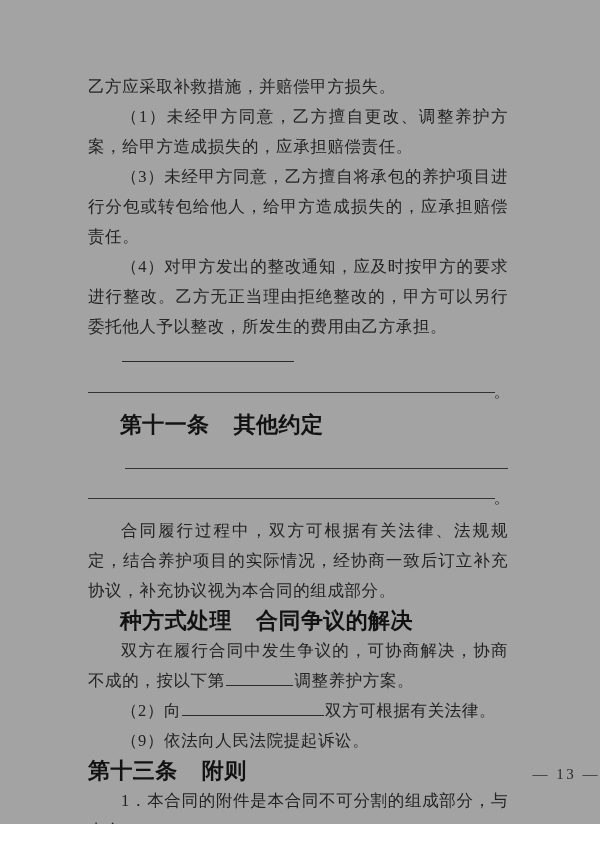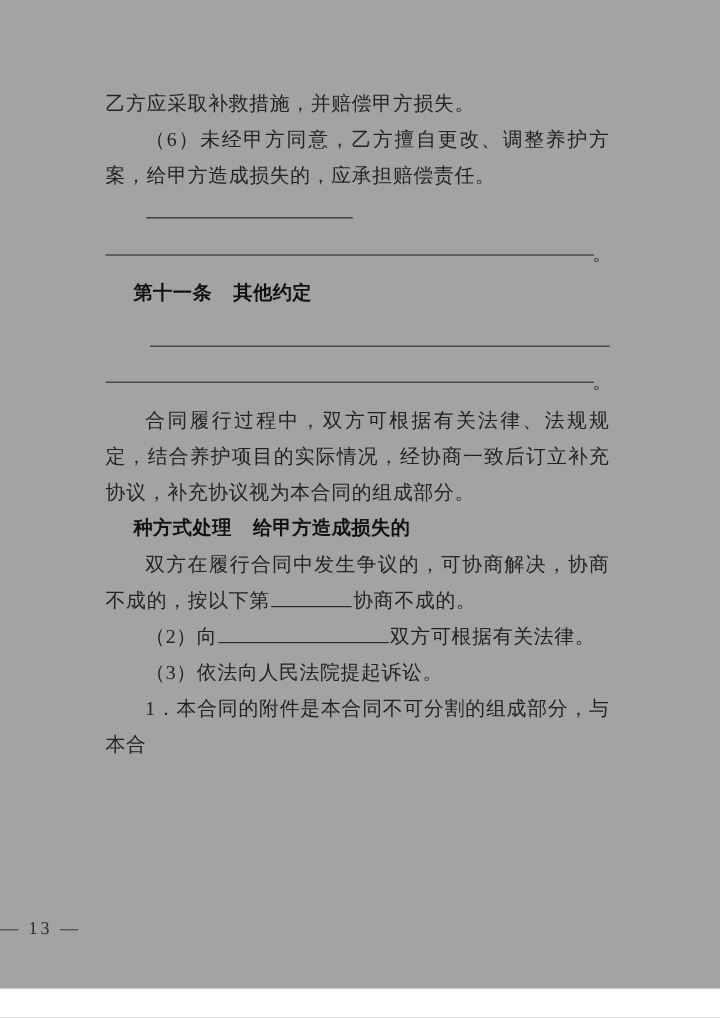--- a/index.html
+++ b/index.html
@@ -32,21 +32,21 @@
     letter-spacing: 0.6px;
     margin: 0;
     color: #232323;
   }
   .para.indent {
     text-indent: 2em;
   }
   .heading {
     font-family: Liberation Sans, sans-serif;
     font-weight: 700;
-    font-size: 16px;
+    font-size: 22px;
     line-height: 30px;
     letter-spacing: 0.4px;
     margin: 0;
     text-indent: 1.45em;
     color: #121212;
   }
   .heading.flush {
     text-indent: 0;
   }
   .heading .gap {
@@ -90,39 +90,41 @@
     font-size: 16.5px;
     line-height: 1;
     color: #232323;
   }
   .spacer-sm { height: 8px; }
   .pagenum {
     position: absolute;
     left: 0;
     right: 0;
     top: 766px;
-    text-align: left;
+    text-align: right;
     font-size: 15px;
     letter-spacing: 2.5px;
     color: #2b2b2b;
     font-family: "Liberation Serif", "DejaVu Serif", serif;
   }
 </style>
 </head>
 <body>
 
 <div class="page">
 
   <div class="col">
 
     <p class="para">乙方应采取补救措施，并赔偿甲方损失。</p>
 
-    <p class="para indent">（6）未经甲方同意，乙方擅自更改、调整养护方案，给甲方造成损失的，应承担赔偿责任。</p>
+    <p class="para indent">（1）未经甲方同意，乙方擅自更改、调整养护方案，给甲方造成损失的，应承担赔偿责任。</p>
 
+    <p class="para indent">（3）未经甲方同意，乙方擅自将承包的养护项目进行分包或转包给他人，给甲方造成损失的，应承担赔偿责任。</p>
 
+    <p class="para indent">（4）对甲方发出的整改通知，应及时按甲方的要求进行整改。乙方无正当理由拒绝整改的，甲方可以另行委托他人予以整改，所发生的费用由乙方承担。</p>
 
     <p class="para indent"><span class="blank tail"></span></p>
 
     <div class="rule-line">
       <span class="rule full"></span>
       <span class="endmark">。</span>
     </div>
 
     <div class="spacer-sm"></div>
 
@@ -136,28 +138,29 @@
 
     <div class="rule-line">
       <span class="rule full"></span>
       <span class="endmark">。</span>
     </div>
 
     <div class="spacer-sm"></div>
 
     <p class="para indent">合同履行过程中，双方可根据有关法律、法规规定，结合养护项目的实际情况，经协商一致后订立补充协议，补充协议视为本合同的组成部分。</p>
 
-    <p class="heading"><span>种方式处理</span><span class="gap"></span><span>给甲方造成损失的</span></p>
+    <p class="heading"><span>种方式处理</span><span class="gap"></span><span>合同争议的解决</span></p>
 
-    <p class="para indent"><span>双方在履行合同中发生争议的，可协商解决，协商不成的，按以下第</span><span class="blank w4"></span><span>协商不成的。</span></p>
+    <p class="para indent"><span>双方在履行合同中发生争议的，可协商解决，协商不成的，按以下第</span><span class="blank w4"></span><span>调整养护方案。</span></p>
 
     <p class="para indent"><span>（2）向</span><span class="blank w8"></span><span>双方可根据有关法律。</span></p>
 
-    <p class="para indent">（3）依法向人民法院提起诉讼。</p>
+    <p class="para indent">（9）依法向人民法院提起诉讼。</p>
 
+    <p class="heading flush"><span>第十三条</span><span class="gap"></span><span>附则</span></p>
 
     <p class="para indent">1．本合同的附件是本合同不可分割的组成部分，与本合</p>
 
   </div>
 
   <div class="pagenum">— 13 —</div>
 
 </div>
 
 </body></html>

